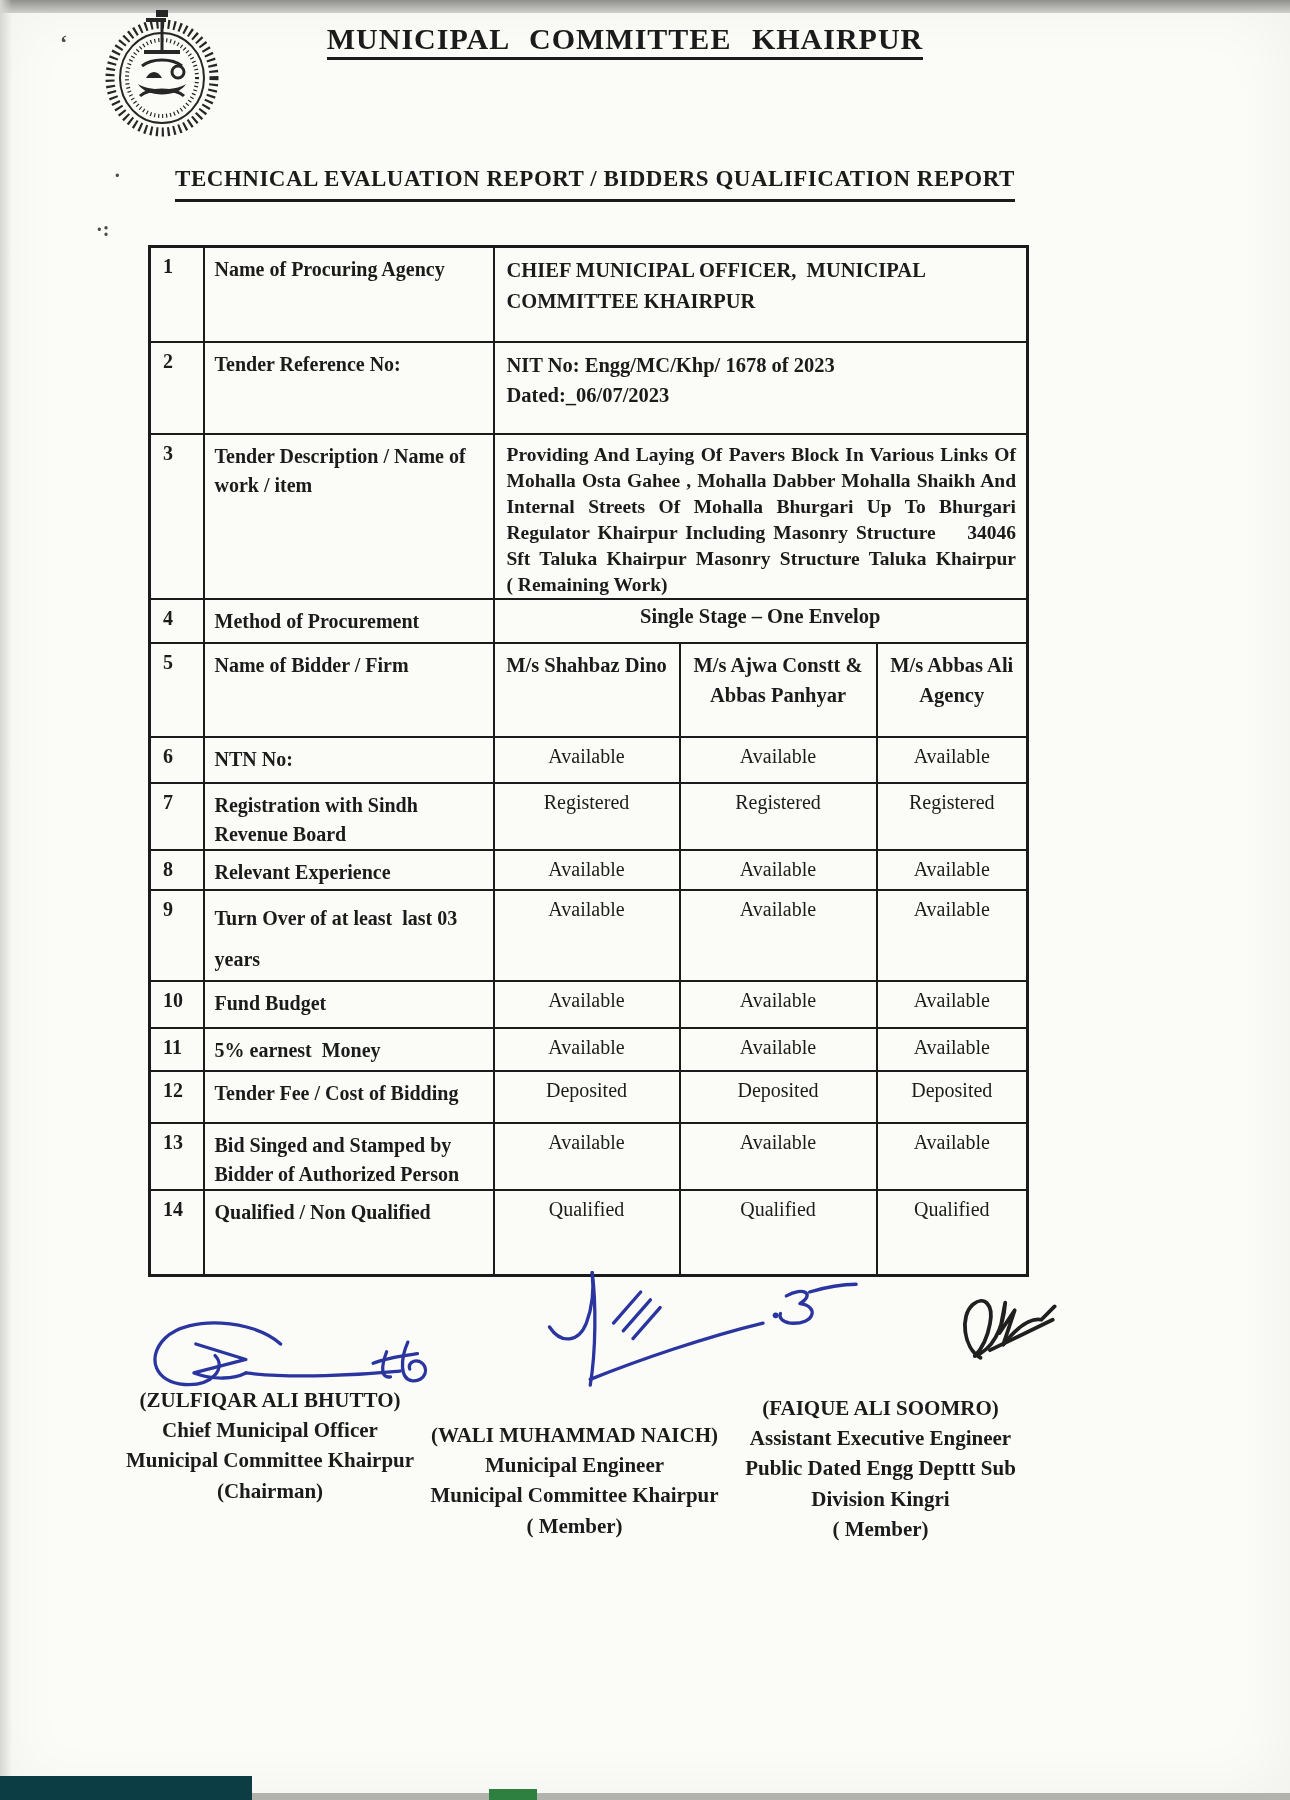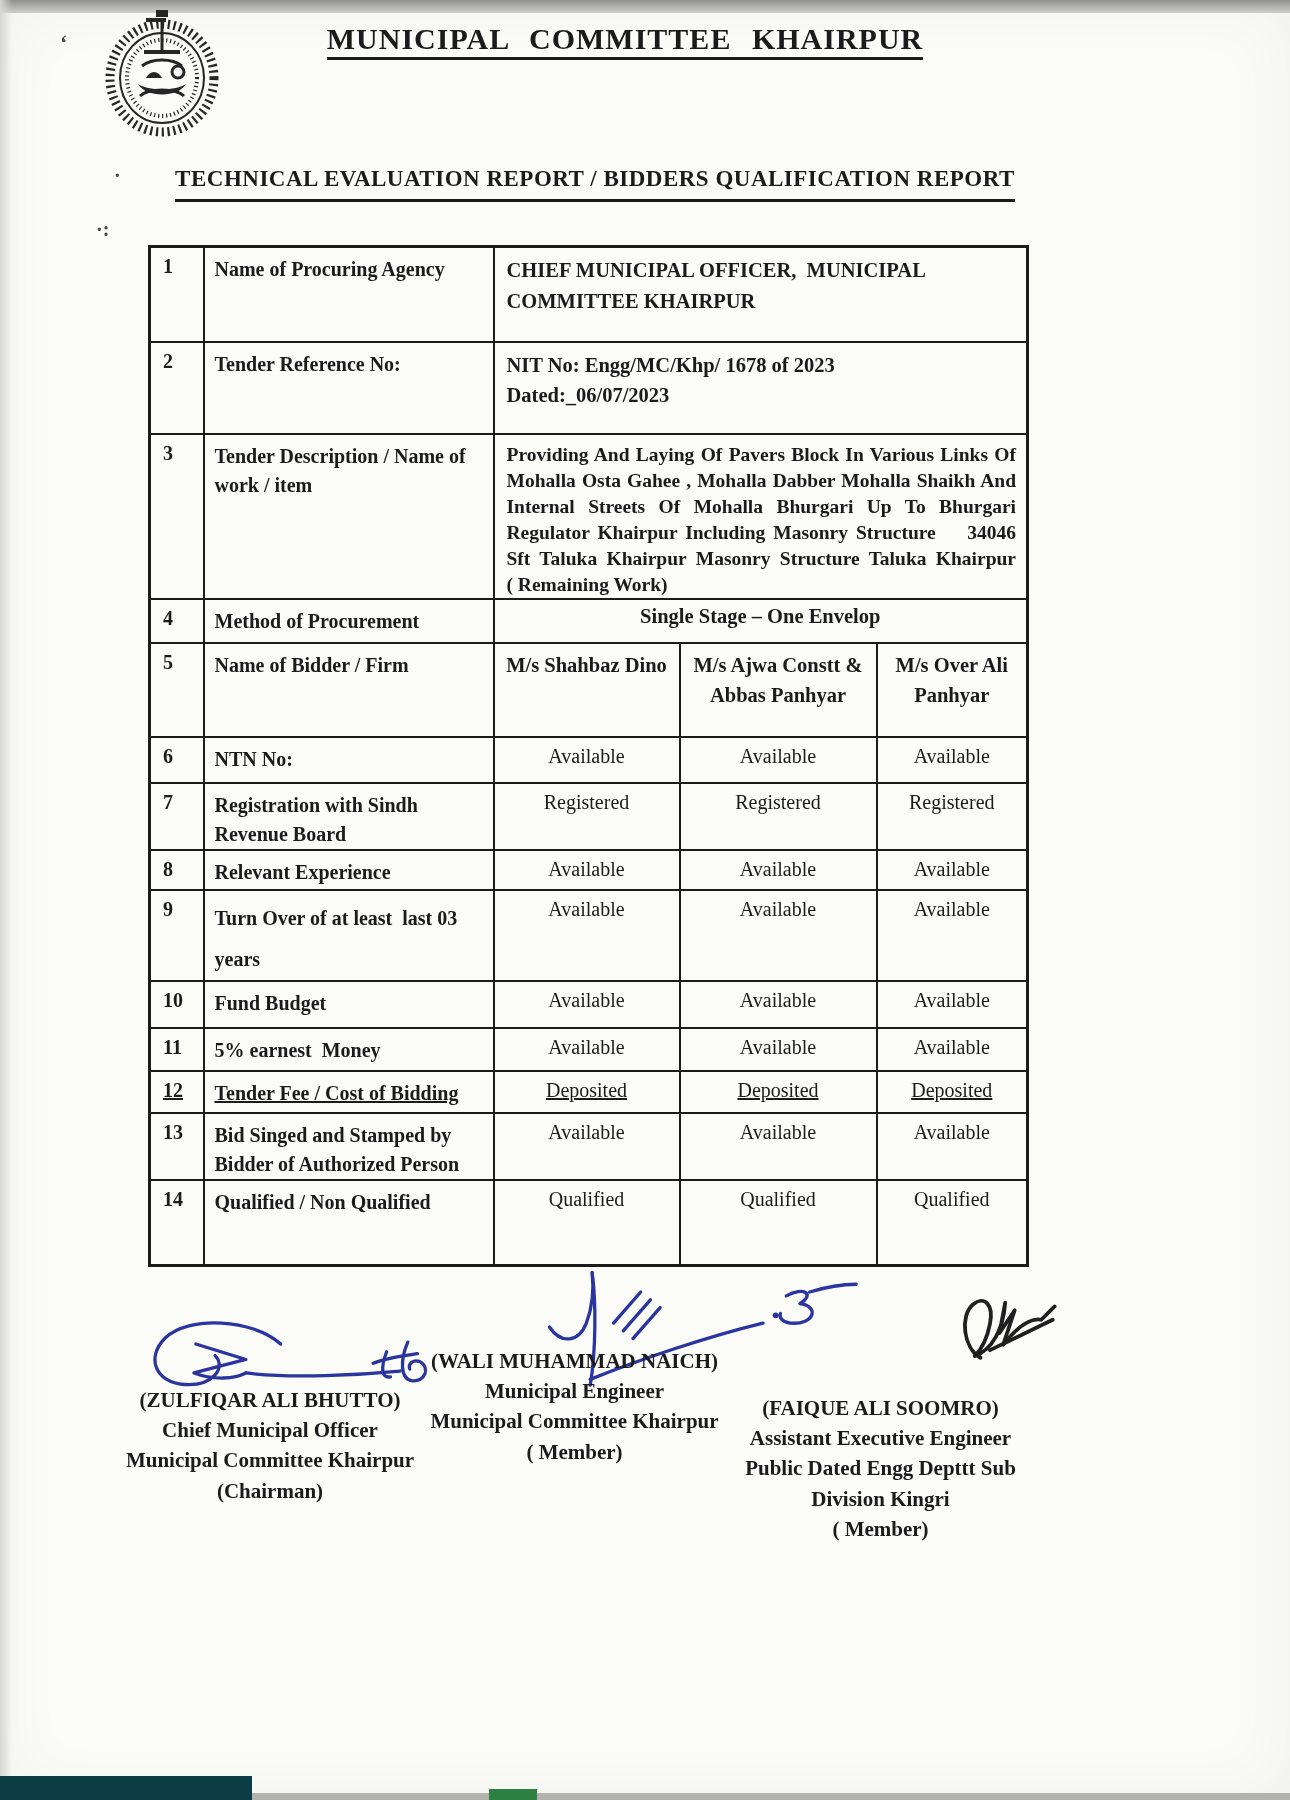--- a/index.html
+++ b/index.html
@@ -114,21 +114,21 @@
         <tr style="height: 44px;">
           <td class="c-no">4</td>
           <td class="c-label">Method of Procurement</td>
           <td class="c-span align-center" colspan="3">Single Stage – One Envelop</td>
         </tr>
         <tr style="height: 94px;">
           <td class="c-no">5</td>
           <td class="c-label">Name of Bidder / Firm</td>
           <td class="c-val hdr">M/s Shahbaz Dino</td>
           <td class="c-val hdr">M/s Ajwa Constt &amp; Abbas Panhyar</td>
-          <td class="c-val hdr">M/s Over Ali Panhyar</td>
+          <td class="c-val hdr">M/s Abbas Ali Agency</td>
         </tr>
         <tr style="height: 46px;">
           <td class="c-no">6</td>
           <td class="c-label">NTN No:</td>
           <td class="c-val">Available</td>
           <td class="c-val">Available</td>
           <td class="c-val">Available</td>
         </tr>
         <tr style="height: 66px;">
           <td class="c-no">7</td>
@@ -159,21 +159,21 @@
           <td class="c-val">Available</td>
           <td class="c-val">Available</td>
         </tr>
         <tr style="height: 43px;">
           <td class="c-no">11</td>
           <td class="c-label">5% earnest  Money</td>
           <td class="c-val">Available</td>
           <td class="c-val">Available</td>
           <td class="c-val">Available</td>
         </tr>
-        <tr style="height: 42px; text-decoration: underline;">
+        <tr style="height: 52px;">
           <td class="c-no">12</td>
           <td class="c-label">Tender Fee / Cost of Bidding</td>
           <td class="c-val">Deposited</td>
           <td class="c-val">Deposited</td>
           <td class="c-val">Deposited</td>
         </tr>
         <tr style="height: 63px;">
           <td class="c-no">13</td>
           <td class="c-label">Bid Singed and Stamped by Bidder of Authorized Person</td>
           <td class="c-val">Available</td>
@@ -225,21 +225,21 @@
   </svg>
 
   <div class="sig-block" style="left:100px;width:340px;top:1385px;">
     <div>(ZULFIQAR ALI BHUTTO)</div>
     <div>Chief Municipal Officer</div>
     <div>Municipal Committee Khairpur</div>
     <div>(Chairman)</div>
     <div></div>
   </div>
 
-  <div class="sig-block" style="left:402px;width:345px;top:1346px;font-family:Liberation Serif, serif;">
+  <div class="sig-block" style="left:402px;width:345px;top:1420px;font-family:Liberation Serif, serif;">
     <div>(WALI MUHAMMAD  NAICH)</div>
     <div>Municipal Engineer</div>
     <div>Municipal Committee Khairpur</div>
     <div>( Member)</div>
     <div></div>
   </div>
 
   <div class="sig-block" style="left:708px;width:345px;top:1393px;">
     <div>(FAIQUE ALI SOOMRO)</div>
     <div>Assistant Executive Engineer</div>

